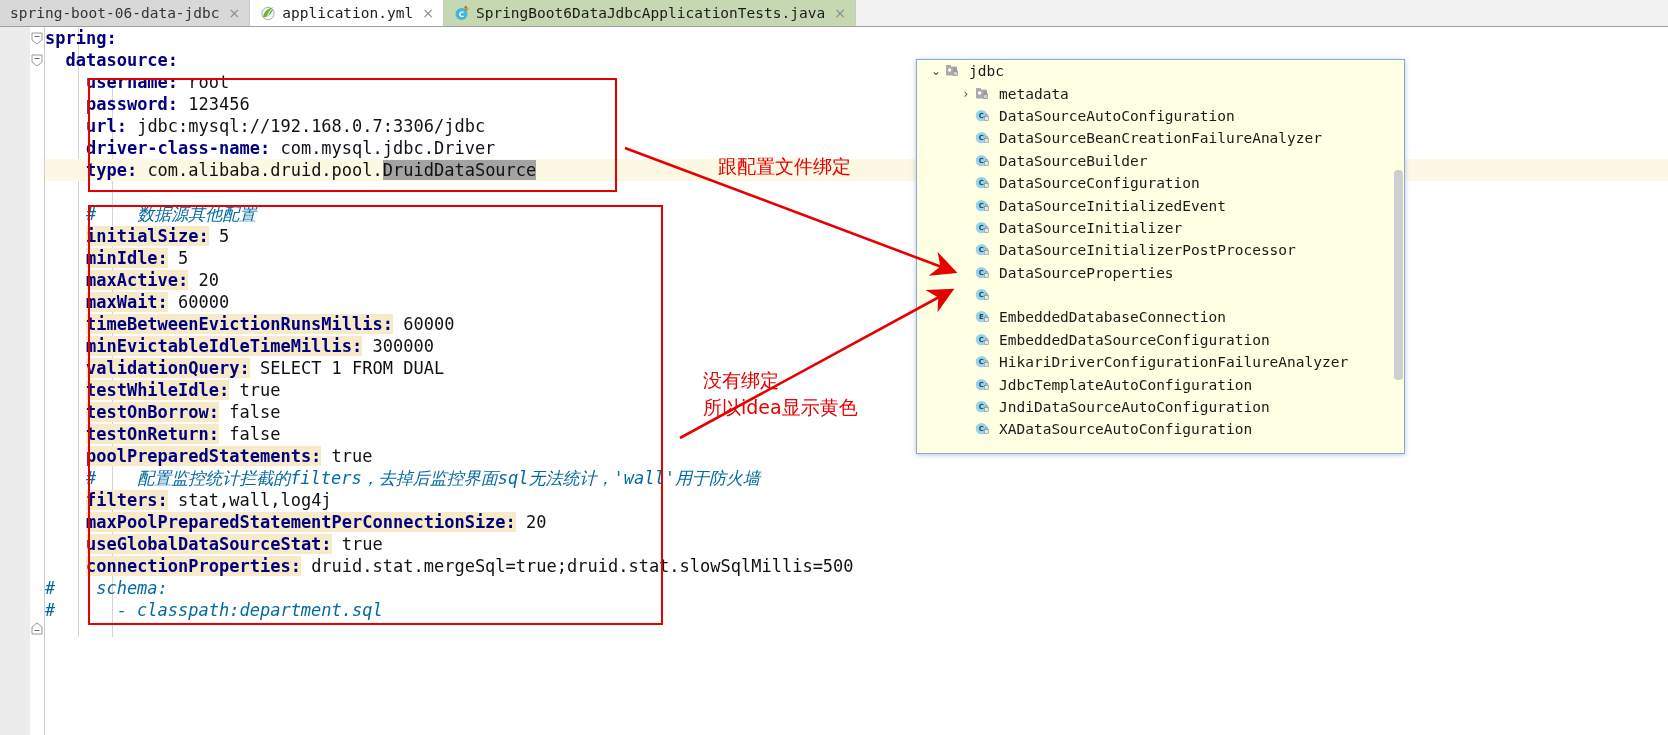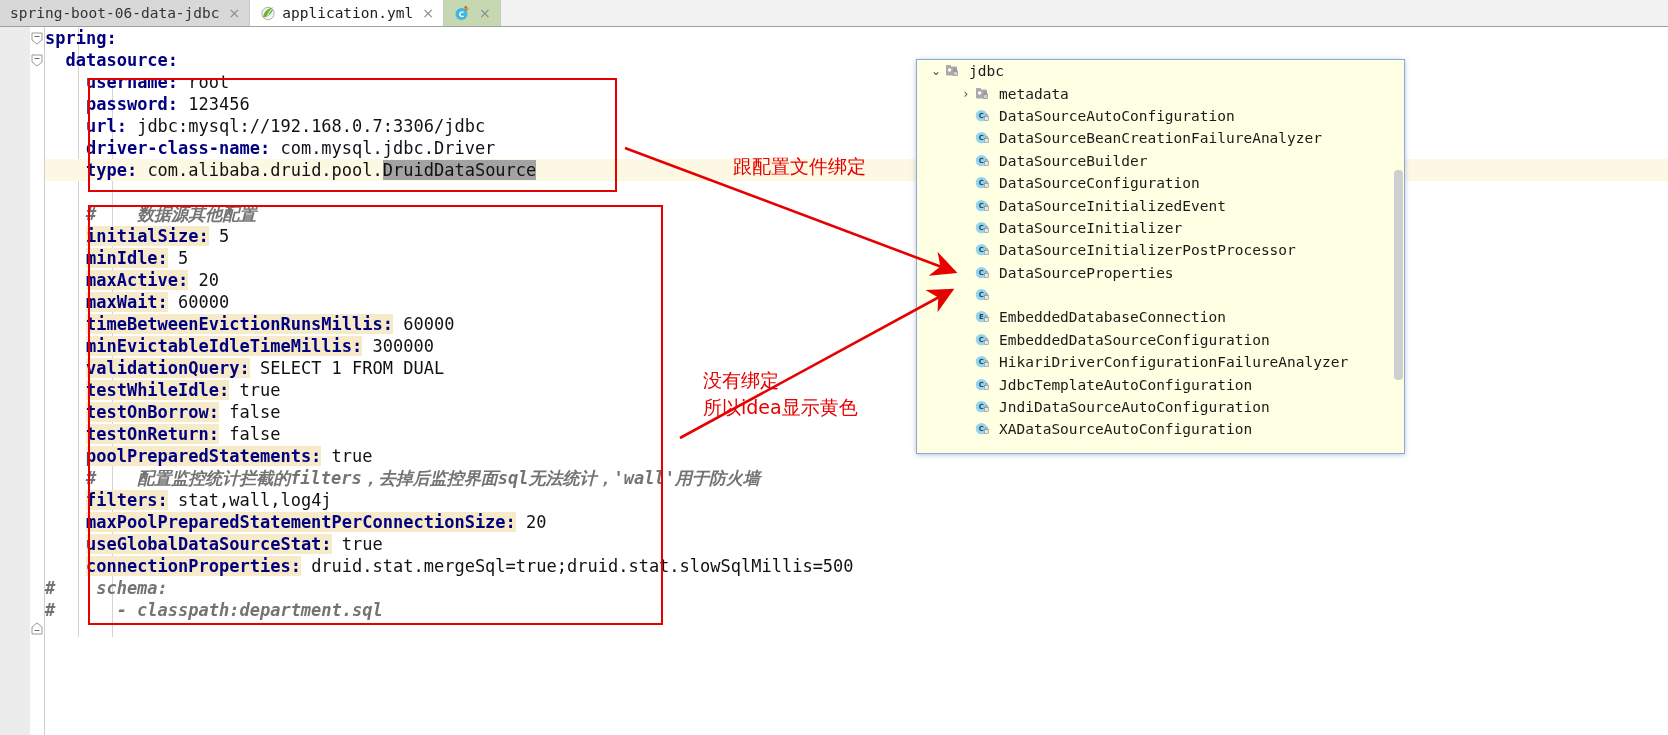--- a/index.html
+++ b/index.html
@@ -77,21 +77,21 @@
   #code {
     position: absolute; left: 45px; top: 0;
     font-family: "DejaVu Sans Mono", monospace;
     font-size: 17px;
     line-height: 22px;
     white-space: pre;
   }
   .ln { position: relative; height: 22px; white-space: pre; }
   .k   { color: #000080; font-weight: bold; }
   .v   { color: #111111; }
-  .cm  { color: #737373; font-style: italic; font-weight: bold; }
+  .cm  { color: #0369a1; font-style: italic; }
   .hl  { background: #f7eac8; margin-top: 28px; }
   .sel { background: #a3a3a3; }
 
   
   .fold {
     position: absolute; left: 31px;
     width: 12px; height: 12px;
     box-sizing: border-box;
   }
   .fold svg { display: block; }
@@ -180,20 +180,21 @@
   <div class="tab active">
     <span class="tab-icon">
       <svg width="16" height="16" viewBox="0 0 16 16">
         <circle cx="7.5" cy="9" r="6" fill="#40b6e0"></circle>
         <text x="7.5" y="12.2" font-family="DejaVu Sans, sans-serif" font-size="7.5" font-weight="bold" fill="#ffffff" text-anchor="middle">C</text>
         <rect x="10.5" y="1.2" width="2.4" height="2.4" fill="#d94f2b"></rect>
         <rect x="12.6" y="2.6" width="2.2" height="2.2" fill="#f5a623"></rect>
         <rect x="11.2" y="3.8" width="2.0" height="2.0" fill="#4caf50"></rect>
       </svg>
     </span>
+    <span class="tab-label">SpringBoot6DataJdbcApplicationTests.java</span>
     <span class="tab-close">×</span>
   </div>
 </div>
 
 <div id="editor">
   <div id="gutter-a"></div>
   <div id="gutter-b"></div>
   <div id="indent-guide"></div>
   <div id="indent-guide2"></div>
 
@@ -218,21 +219,21 @@
       </svg>
   </div>
 
   <div id="code"><div class="ln"><span class="k">spring:</span><span class="v"></span></div><div class="ln">  <span class="k">datasource:</span><span class="v"></span></div><div class="ln">    <span class="k">username:</span><span class="v"> root</span></div><div class="ln">    <span class="k">password:</span><span class="v"> 123456</span></div><div class="ln">    <span class="k">url:</span><span class="v"> jdbc:mysql://192.168.0.7:3306/jdbc</span></div><div class="ln">    <span class="k">driver-class-name:</span><span class="v"> com.mysql.jdbc.Driver</span></div><div class="ln">    <span class="k">type:</span><span class="v"> com.alibaba.druid.pool.</span><span class="v sel">DruidDataSource</span></div><div class="ln"> </div><div class="ln">    <span class="cm">#    数据源其他配置</span></div><div class="ln">    <span class="k hl">initialSize:</span><span class="v"> 5</span></div><div class="ln">    <span class="k hl">minIdle:</span><span class="v"> 5</span></div><div class="ln">    <span class="k hl">maxActive:</span><span class="v"> 20</span></div><div class="ln">    <span class="k hl">maxWait:</span><span class="v"> 60000</span></div><div class="ln">    <span class="k hl">timeBetweenEvictionRunsMillis:</span><span class="v"> 60000</span></div><div class="ln">    <span class="k hl">minEvictableIdleTimeMillis:</span><span class="v"> 300000</span></div><div class="ln">    <span class="k hl">validationQuery:</span><span class="v"> SELECT 1 FROM DUAL</span></div><div class="ln">    <span class="k hl">testWhileIdle:</span><span class="v"> true</span></div><div class="ln">    <span class="k hl">testOnBorrow:</span><span class="v"> false</span></div><div class="ln">    <span class="k hl">testOnReturn:</span><span class="v"> false</span></div><div class="ln">    <span class="k hl">poolPreparedStatements:</span><span class="v"> true</span></div><div class="ln">    <span class="cm">#    配置监控统计拦截的filters，去掉后监控界面sql无法统计，'wall'用于防火墙</span></div><div class="ln">    <span class="k hl">filters:</span><span class="v"> stat,wall,log4j</span></div><div class="ln">    <span class="k hl">maxPoolPreparedStatementPerConnectionSize:</span><span class="v"> 20</span></div><div class="ln">    <span class="k hl">useGlobalDataSourceStat:</span><span class="v"> true</span></div><div class="ln">    <span class="k hl">connectionProperties:</span><span class="v"> druid.stat.mergeSql=true;druid.stat.slowSqlMillis=500</span></div><div class="ln"><span class="cm">#    schema:</span></div><div class="ln"><span class="cm">#      - classpath:department.sql</span></div></div>
 </div>
 
 <div class="redbox" style="left:88px;  top:78px;  width:529px; height:114px;"></div>
 <div class="redbox" style="left:88px;  top:205px; width:575px; height:420px;"></div>
 <div class="redbox" style="left:962px; top:265px; width:210px; height:25px;"></div>
 
-<div class="redtext" style="left:733px; top:154px;">跟配置文件绑定</div>
+<div class="redtext" style="left:718px; top:154px;">跟配置文件绑定</div>
 <div class="redtext" style="left:703px; top:368px;">没有绑定</div>
 <div class="redtext" style="left:703px; top:395px;">所以idea显示黄色</div>
 
 <div id="popup">
   <div id="popup-list">
       <div class="trow" style="padding-left: 10px;">
         <span class="twist">⌄</span>
         <span class="ticon">
           <svg width="17" height="16" viewBox="0 0 17 16">
             <rect x="1" y="3.5" width="11" height="9" rx="1" fill="#a9a9a9"></rect>

